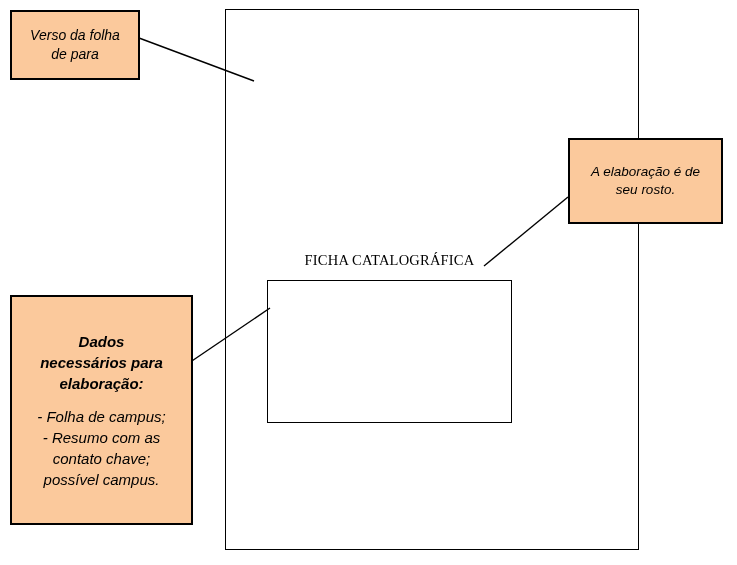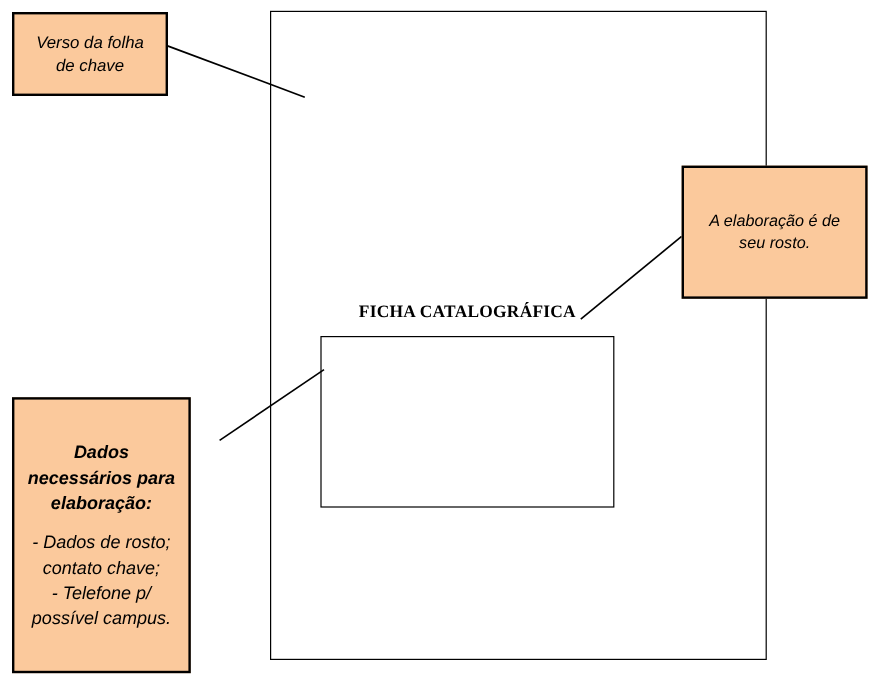--- a/index.html
+++ b/index.html
@@ -22,21 +22,20 @@
   }
   .ficha-title {
     position: absolute;
     left: 262px; top: 252px;
     width: 255px;
     text-align: center;
     font-family: "Liberation Serif", serif;
     font-size: 14.5px;
     letter-spacing: 0.2px;
     white-space: nowrap;
-    font-weight: bold;
   }
   .ficha-box {
     position: absolute;
     left: 267px; top: 280px;
     width: 245px; height: 143px;
     border: 1.5px solid var(--page-border, #000);
     background: #fff;
     box-sizing: border-box;
   }
   .callout {
@@ -51,27 +50,27 @@
     font-style: italic;
     text-align: center;
   }
   .callout-verso {
     left: 10px; top: 10px;
     width: 130px; height: 70px;
     font-size: 14px; line-height: 19px;
   }
   .callout-responsavel {
     left: 568px; top: 138px;
-    width: 155px; height: 111px;
+    width: 155px; height: 86px;
     font-size: 13.5px; line-height: 18.5px;
   }
   .callout-dados {
     left: 10px; top: 295px;
-    width: 149px; height: 230px;
-    font-size: 15px; line-height: 21px; margin-top: 36px;
+    width: 183px; height: 230px;
+    font-size: 15px; line-height: 21px;
   }
   .callout-dados .callout-header {
     font-weight: bold;
     margin-bottom: 12px;
   }
   .connectors {
     position: absolute;
     left: 0; top: 0;
     width: 737px; height: 565px;
     pointer-events: none;
@@ -93,35 +92,35 @@
   <div class="ficha-box"></div>
 
   <svg class="connectors" viewBox="0 0 737 565" xmlns="http://www.w3.org/2000/svg">
     <line x1="139" y1="38" x2="254" y2="81"></line>
     <line x1="568" y1="197" x2="484" y2="266"></line>
     <line x1="183" y1="367" x2="270" y2="308"></line>
   </svg>
 
   <div class="callout callout-verso">
     <div>Verso da folha</div>
-    <div>de chave</div>
+    <div>de para</div>
   </div>
 
   <div class="callout callout-responsavel">
     <div>A elaboração é de</div>
     <div>seu rosto.</div>
   </div>
 
   <div class="callout callout-dados">
     <div class="callout-header">
       <div>Dados</div>
       <div>necessários para</div>
       <div>elaboração:</div>
     </div>
     <div class="callout-items">
-      <div>- Dados de rosto;</div>
+      <div>- Folha de campus;</div>
+      <div>- Resumo com as</div>
       <div>contato chave;</div>
-      <div>- Telefone p/</div>
       <div>possível campus.</div>
     </div>
   </div>
 
 </div>
 
 </body></html>

